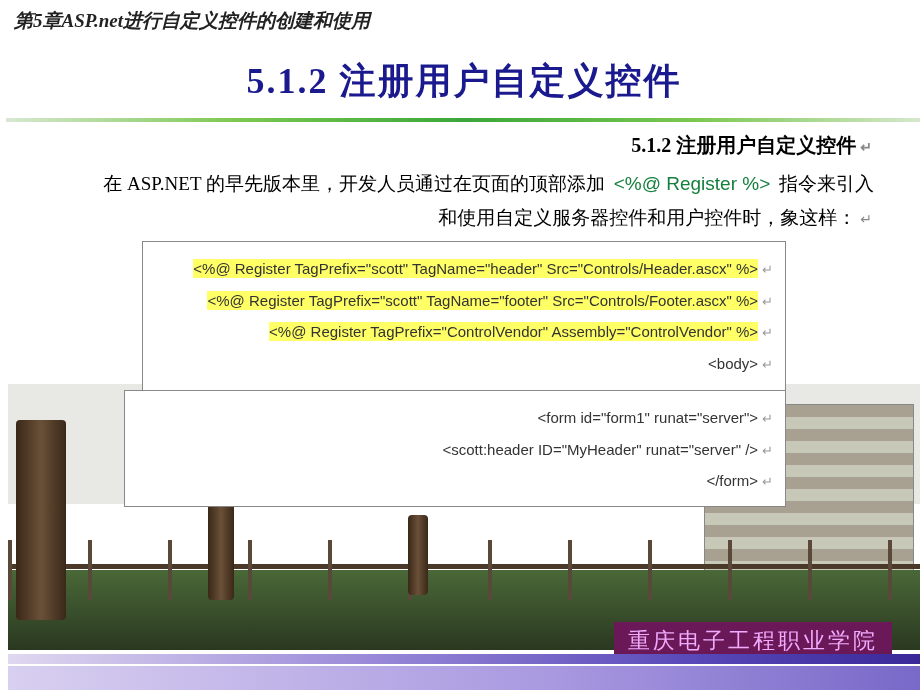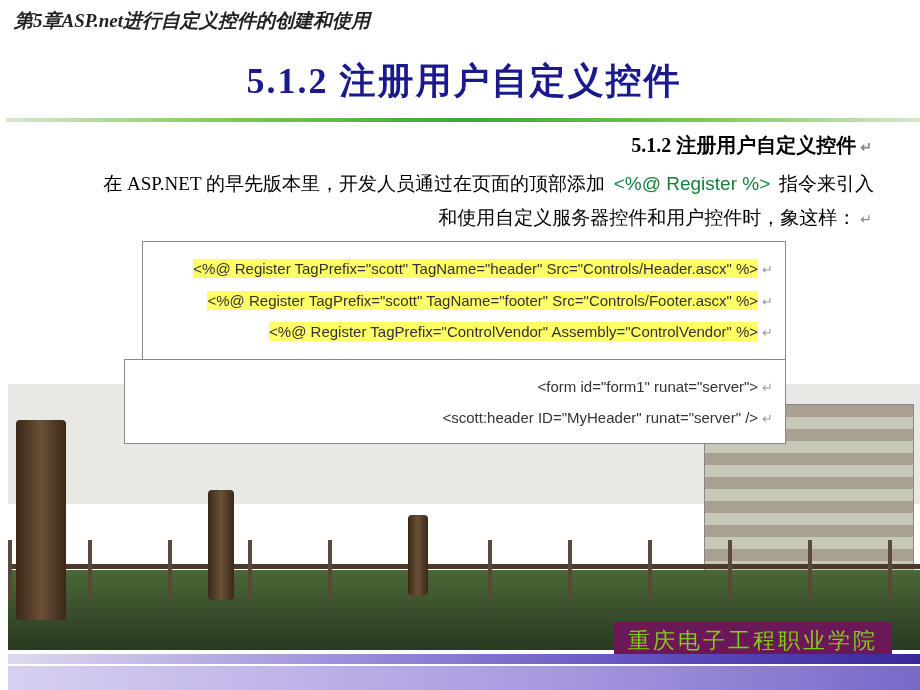--- a/index.html
+++ b/index.html
@@ -166,21 +166,21 @@
     .footer-band {
       height: 30px;
       background: linear-gradient(to right, #d8d0f0 0%, #a898e0 60%, #7868c8 100%);
       position: relative;
     }
     .school-label {
       position: absolute;
       right: 30px;
       bottom: 32px;
       background: #6a1858;
-      color: #84cc16;
+      color: #f0abfc;
       font-family: "KaiTi", "SimSun", serif;
       font-size: 22px;
       padding: 4px 14px;
       letter-spacing: 3px;
     }
   </style>
 </head>
 <body>
 
 <div class="bg-photo">
@@ -203,25 +203,27 @@
     <span>5.1.2 注册用户自定义控件</span><span class="para-arrow">↵</span>
   </div>
   <p class="paragraph">
     <span>在 ASP.NET 的早先版本里，开发人员通过在页面的顶部添加 </span><span class="register-directive">&lt;%@ Register %&gt;</span><span> 指令来引入和使用自定义服务器控件和用户控件时，象这样：</span><span class="para-arrow">↵</span>
   </p>
 
   <div class="code-box">
     <div class="code-line"><span class="hl">&lt;%@ Register TagPrefix="scott" TagName="header" Src="Controls/Header.ascx" %&gt;</span><span class="code-arrow">↵</span></div>
     <div class="code-line"><span class="hl">&lt;%@ Register TagPrefix="scott" TagName="footer" Src="Controls/Footer.ascx" %&gt;</span><span class="code-arrow">↵</span></div>
     <div class="code-line"><span class="hl">&lt;%@ Register TagPrefix="ControlVendor" Assembly="ControlVendor" %&gt;</span><span class="code-arrow">↵</span></div>
+    <div class="code-line"><span>&lt;body&gt;</span><span class="code-arrow">↵</span></div>
   </div>
 
   <div class="code-box2">
     <div class="code-line indent1"><span>&lt;form id="form1" runat="server"&gt;</span><span class="code-arrow">↵</span></div>
     <div class="code-line indent2"><span>&lt;scott:header ID="MyHeader" runat="server" /&gt;</span><span class="code-arrow">↵</span></div>
+    <div class="code-line indent3"><span>&lt;/form&gt;</span><span class="code-arrow">↵</span></div>
   </div>
 </div>
 
 <div class="school-label">重庆电子工程职业学院</div>
 
 <div class="footer-bar">
   <div class="footer-gradient"></div>
   <div class="footer-band"></div>
 </div>
 

